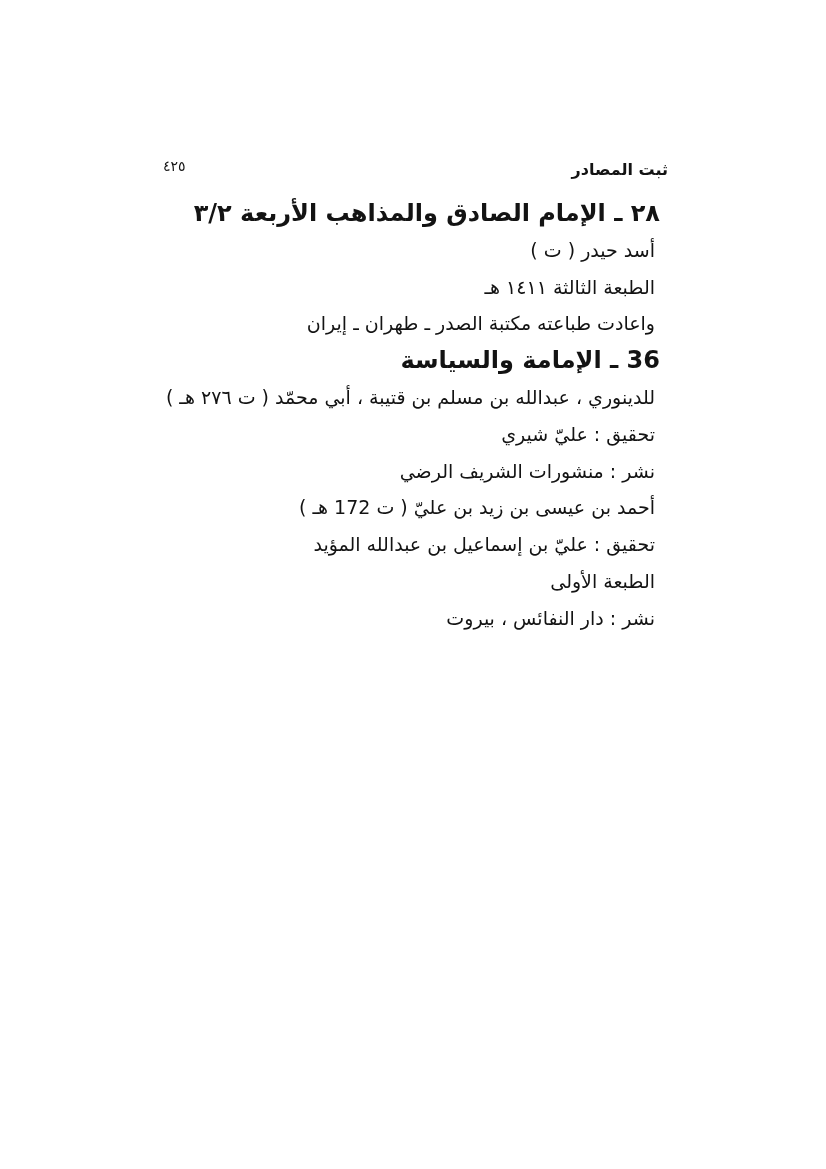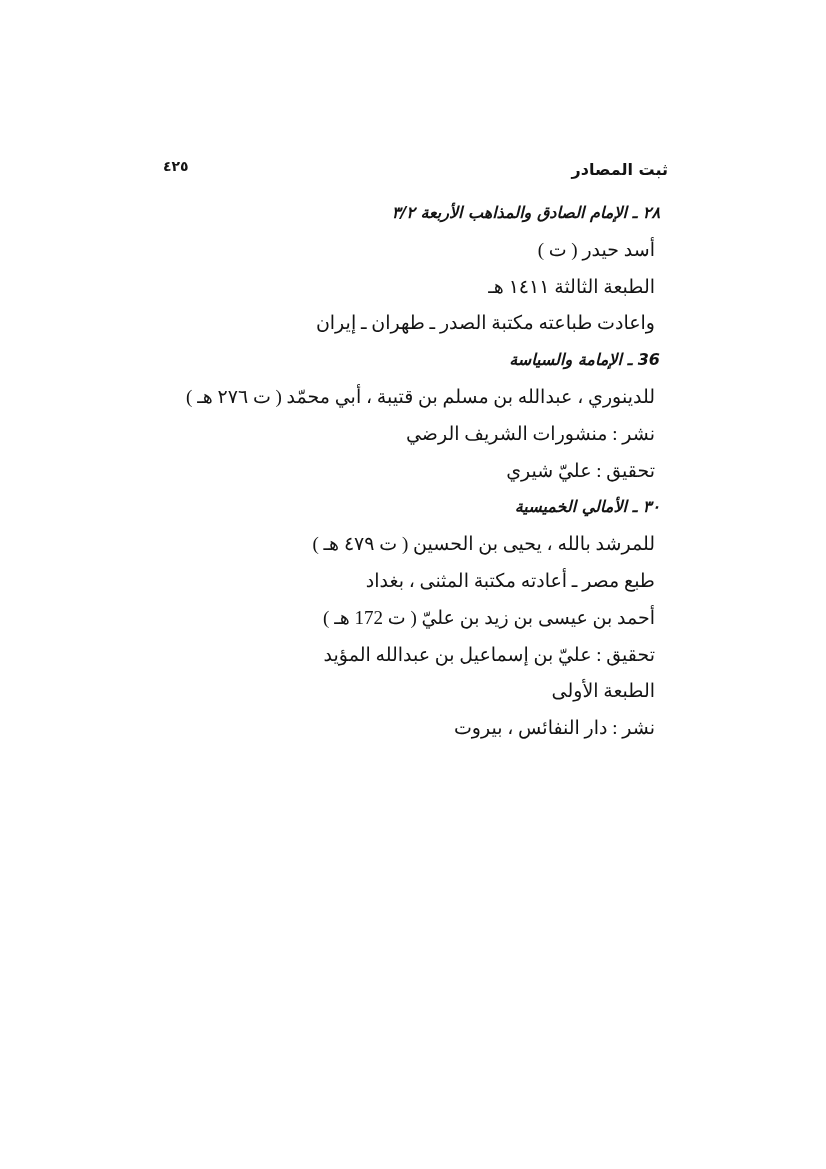--- a/index.html
+++ b/index.html
@@ -33,21 +33,21 @@
     font-weight: bold;
     font-size: 16px;
     line-height: 26px;
     white-space: nowrap;
   }
   .running-header .page-num {
     position: absolute;
     left: 0;
     top: 2px;
     direction: rtl;
-    font-weight: bold;
+    font-weight: normal;
     font-size: 14px;
     line-height: 24px;
   }
   
   .content {
     position: absolute;
     top: 195px;
     right: 166px;
     left: 140px;
     direction: rtl;
@@ -55,27 +55,25 @@
   }
   .row {
     direction: rtl;
     white-space: nowrap;
     line-height: 36.8px;
     height: 36.8px;
     font-size: 19px;
   }
   .row.title {
     font-weight: bold;
-    font-size: 16px;
+    font-size: 24px;
     padding-left: 0;
-    font-style: italic;
   }
   .row.body {
     padding-right: 5px;
-    font-family: Liberation Serif, serif;
   }
 </style>
 </head>
 <body>
 
 <div class="page">
 
   <div class="running-header">
     <span class="head-title">ثبت المصادر</span>
     <span class="page-num">٤٢٥</span>
@@ -86,29 +84,24 @@
     <div>
       <div class="row title">٢٨ ـ الإمام الصادق والمذاهب الأربعة ٣/٢</div>
       <div class="row body">أسد حيدر ( ت )</div>
       <div class="row body">الطبعة الثالثة ١٤١١ هـ</div>
       <div class="row body">واعادت طباعته مكتبة الصدر ـ طهران ـ إيران</div>
     </div>
 
     <div>
       <div class="row title">36 ـ الإمامة والسياسة</div>
       <div class="row body">للدينوري ، عبدالله بن مسلم بن قتيبة ، أبي محمّد ( ت ٢٧٦ هـ )</div>
+      <div class="row body">تحقيق : عليّ شيري</div>
       <div class="row body">نشر : منشورات الشريف الرضي</div>
-      <div class="row body">تحقيق : عليّ شيري</div>
     </div>
 
-    <div>
-      <div class="row title">٣٠ ـ الأمالي الخميسية</div>
-      <div class="row body">للمرشد بالله ، يحيى بن الحسين ( ت ٤٧٩ هـ )</div>
-      <div class="row body">طبع مصر ـ أعادته مكتبة المثنى ، بغداد</div>
-    </div>
 
     <div>
       <div class="row body">أحمد بن عيسى بن زيد بن عليّ ( ت 172 هـ )</div>
       <div class="row body">تحقيق : عليّ بن إسماعيل بن عبدالله المؤيد</div>
       <div class="row body">الطبعة الأولى</div>
       <div class="row body">نشر : دار النفائس ، بيروت</div>
     </div>
 
 
   </div>

